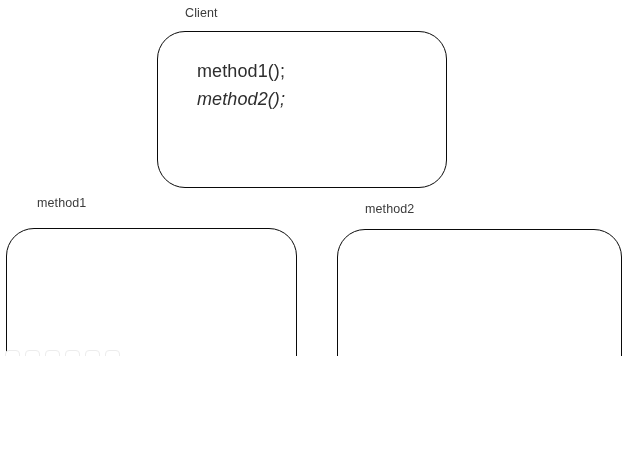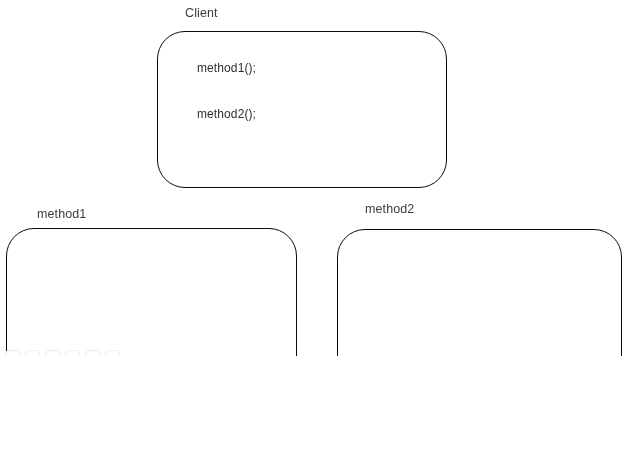--- a/index.html
+++ b/index.html
@@ -25,21 +25,21 @@
   }
   .rbox {
     position: absolute;
     box-sizing: border-box;
     background: #ffffff;
     border: 1.6px solid #0a0a0a;
     border-radius: 28px;
   }
   .code-line {
     position: absolute;
-    font-size: 12px;
+    font-size: 18px;
     color: #2e2e2e;
     white-space: nowrap;
     letter-spacing: 0.1px;
   }
   .faint-strip {
     position: absolute;
     left: 0;
     bottom: 0;
     width: 639px;
     height: 10px;
@@ -55,29 +55,29 @@
     background: #ffffff;
   }
 </style>
 </head>
 <body>
 
 <div id="canvas">
 
   <div class="shape-label" style="left:185px; top:6px;">Client</div>
 
-  <div class="shape-label" style="left:37px; top:207px;">method1</div>
+  <div class="shape-label" style="left:37px; top:196px;">method1</div>
 
   <div class="shape-label" style="left:365px; top:202px;">method2</div>
 
   <div class="rbox" style="left:157px; top:31px; width:290px; height:157px;"></div>
 
   <div class="code-line" style="left:197px; top:61px;">method1();</div>
 
-  <div class="code-line" style="left:197px; top:107px;">method2();</div>
+  <div class="code-line" style="left:197px; top:89px;font-style:italic;">method2();</div>
 
   <div class="rbox" style="left:6px; top:228px; width:291px; height:175px;"></div>
 
   <div class="rbox" style="left:337px; top:229px; width:285px; height:174px;"></div>
 
   <div class="faint-strip">
     <div class="faint-chip" style="left:5px;"></div>
     <div class="faint-chip" style="left:25px;"></div>
     <div class="faint-chip" style="left:45px;"></div>
     <div class="faint-chip" style="left:65px;"></div>

